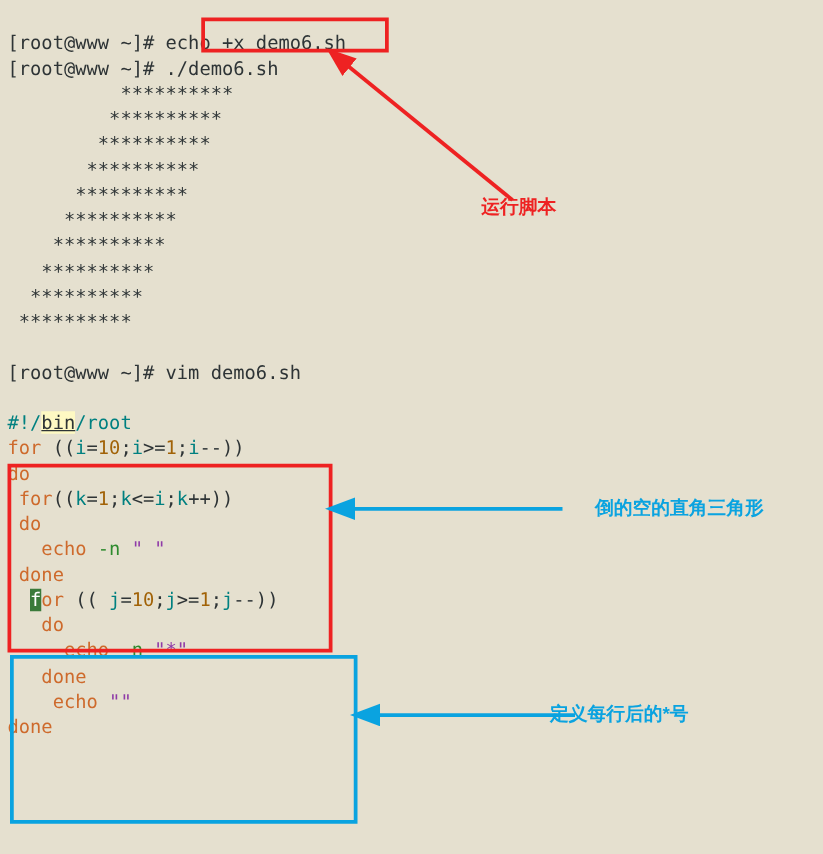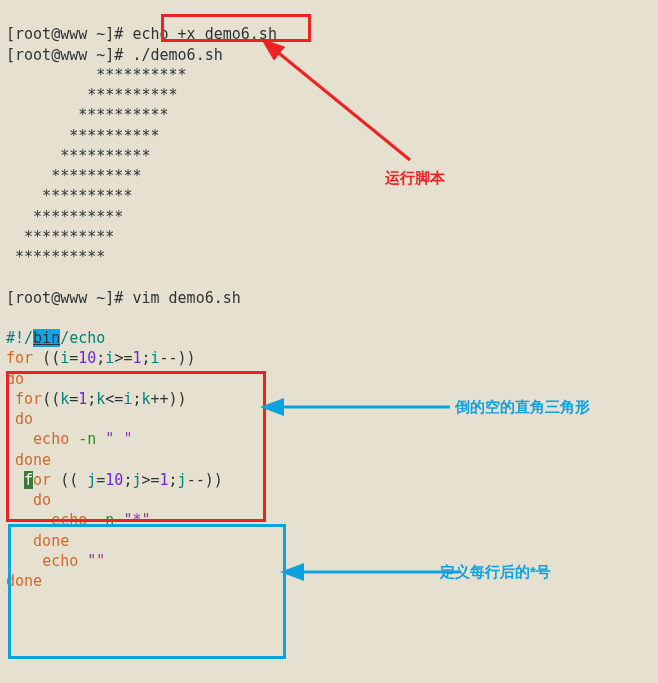--- a/index.html
+++ b/index.html
@@ -13,25 +13,25 @@
     width: 658px;
     height: 683px;
     position: relative;
     overflow: hidden;
   }
   .terminal {
     padding: 4px 6px;
     white-space: pre;
   }
   .bold   { font-weight: normal; }
-  .hl-bg  { background: #0ea5e9; color: #2e3436; text-decoration: underline; }
+  .hl-bg  { background: #fef9c3; color: #2e3436; text-decoration: underline; }
   .hl-cursor { background: #3a7a3a; color: #fff; }
   .orange { color: #ce6a2c; }
   .teal   { color: #008080; }
-  .red    { color: #6d28d9; }
+  .red    { color: #a16207; }
   .purple { color: #8f3ba8; }
   .green  { color: #2e8b2e; }
 
   .box {
     position: absolute;
     border: 3px solid;
     pointer-events: none;
     box-sizing: border-box;
   }
   .box-red  { border-color: #e22; }
@@ -64,21 +64,21 @@
 <span>       **********</span>
 <span>      **********</span>
 <span>     **********</span>
 <span>    **********</span>
 <span>   **********</span>
 <span>  **********</span>
 <span> **********</span>
 
 <span><span class="bold">[root@www ~]#</span></span> <span>vim demo6.sh</span>
 
-<span><span class="teal">#!/</span><span class="hl-bg">bin</span><span class="teal">/echo</span></span>
+<span><span class="teal">#!/</span><span class="hl-bg">bin</span><span class="teal">/root</span></span>
 <span><span class="orange">for</span><span> ((</span><span class="teal">i</span><span>=</span><span class="red">10</span><span>;</span><span class="teal">i</span><span>&gt;=</span><span class="red">1</span><span>;</span><span class="teal">i</span><span>--))</span></span>
 <span><span class="orange">do</span></span>
 <span><span> </span><span class="orange">for</span><span>((</span><span class="teal">k</span><span>=</span><span class="red">1</span><span>;</span><span class="teal">k</span><span>&lt;=</span><span class="teal">i</span><span>;</span><span class="teal">k</span><span>++))</span></span>
 <span><span> </span><span class="orange">do</span></span>
 <span><span>   </span><span class="orange">echo</span><span class="green"> -n </span><span class="purple">" "</span></span>
 <span><span> </span><span class="orange">done</span></span>
 <span><span>  </span><span class="hl-cursor">f</span><span class="orange">or</span><span> (( </span><span class="teal">j</span><span>=</span><span class="red">10</span><span>;</span><span class="teal">j</span><span>&gt;=</span><span class="red">1</span><span>;</span><span class="teal">j</span><span>--))</span></span>
 <span><span>   </span><span class="orange">do</span></span>
 <span><span>     </span><span class="orange">echo</span><span class="green"> -n </span><span class="purple">"*"</span></span>
 <span><span>   </span><span class="orange">done</span></span>
@@ -89,33 +89,33 @@
 <div class="box box-red" style="left:161px; top:14px; width:150px; height:28px;"></div>
 
 <svg class="arrow" style="left:260px; top:40px; width:180px; height:135px;">
   <defs>
     <marker id="ah-red" markerWidth="10" markerHeight="10" refX="2" refY="3" orient="auto">
       <path d="M0,0 L0,6 L8,3 z" fill="#e22"></path>
     </marker>
   </defs>
   <line x1="150" y1="120" x2="15" y2="10" stroke="#e22" stroke-width="3" marker-end="url(#ah-red)"></line>
 </svg>
-<div class="anno anno-red" style="left:385px; top:168px;">运行脚本</div>
+<div class="anno anno-red" style="left:385px; top:156px;">运行脚本</div>
 
 <div class="box box-red" style="left:6px; top:371px; width:260px; height:151px;"></div>
 
 <svg class="arrow" style="left:270px; top:395px; width:200px; height:30px;">
   <defs>
     <marker id="ah-blue1" markerWidth="10" markerHeight="10" refX="2" refY="3" orient="auto">
       <path d="M0,0 L0,6 L8,3 z" fill="#0aa3e0"></path>
     </marker>
   </defs>
   <line x1="180" y1="12" x2="8" y2="12" stroke="#0aa3e0" stroke-width="3" marker-end="url(#ah-blue1)"></line>
 </svg>
-<div class="anno anno-blue" style="left:455px; top:397px;">倒的空的直角三角形</div>
+<div class="anno anno-blue" style="left:476px; top:397px;">倒的空的直角三角形</div>
 
 <div class="box box-blue" style="left:8px; top:524px; width:278px; height:135px;"></div>
 
 <svg class="arrow" style="left:290px; top:560px; width:190px; height:30px;">
   <defs>
     <marker id="ah-blue2" markerWidth="10" markerHeight="10" refX="2" refY="3" orient="auto">
       <path d="M0,0 L0,6 L8,3 z" fill="#0aa3e0"></path>
     </marker>
   </defs>
   <line x1="170" y1="12" x2="8" y2="12" stroke="#0aa3e0" stroke-width="3" marker-end="url(#ah-blue2)"></line>

